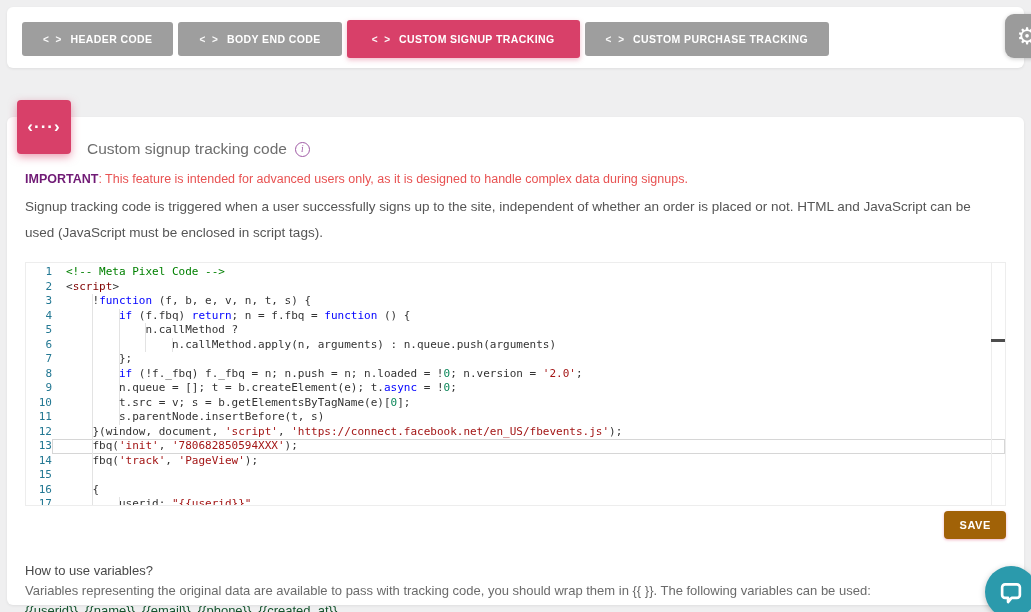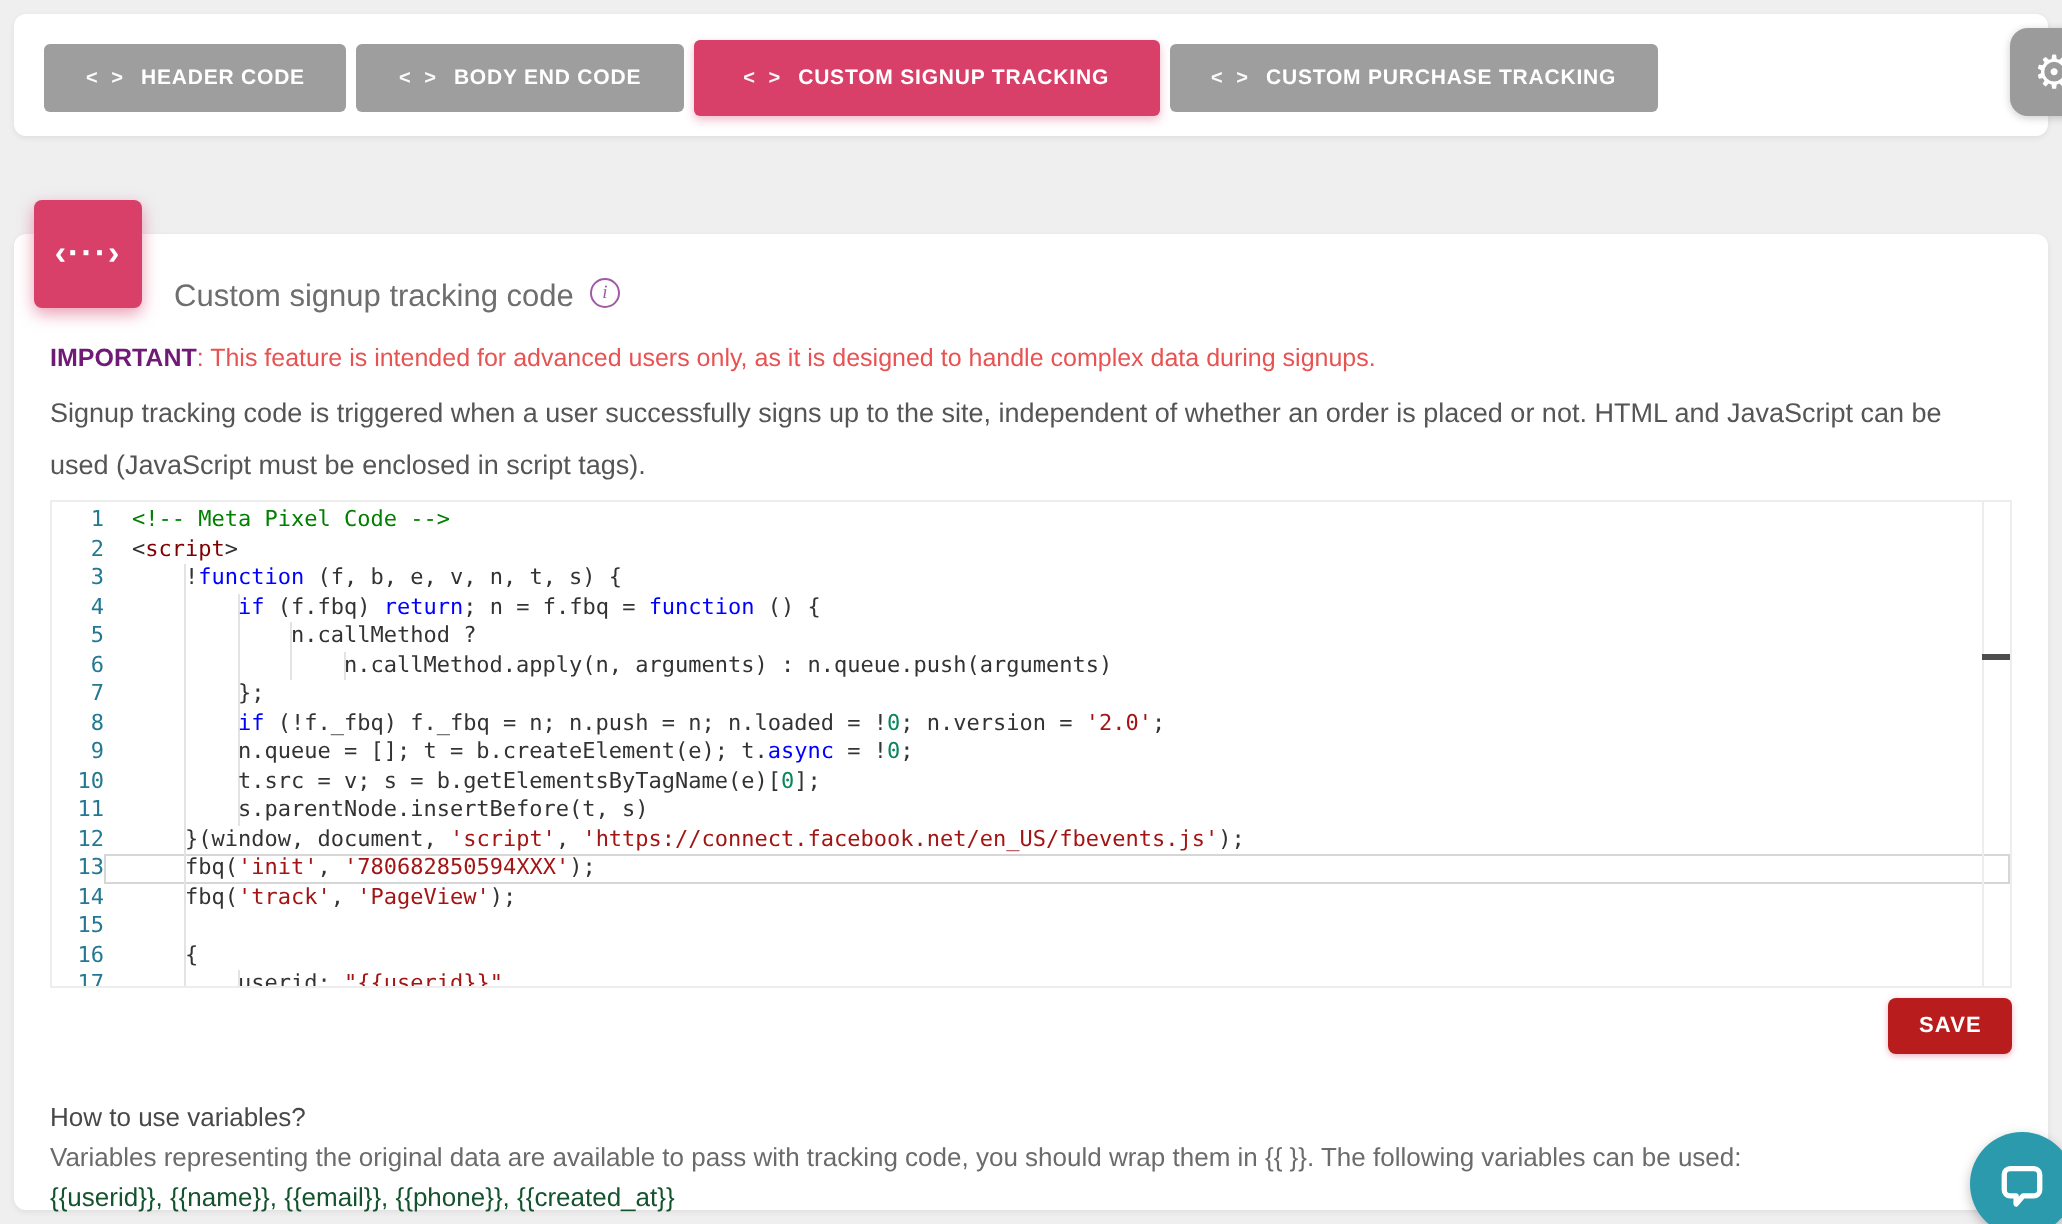--- a/index.html
+++ b/index.html
@@ -18,28 +18,28 @@
   .gear-btn { position:absolute; top:7px; right:-25px; width:44px; height:44px; border:none; cursor:pointer;
     background:#9b9b9b; border-radius:9px; color:#ffffff; font-size:23px; line-height:44px; text-align:center;
     box-shadow:0 1px 4px rgba(0,0,0,.2); }
 
   
   .panel { position:absolute; left:7px; top:117px; width:1017px; height:488px;
     background:#ffffff; border-radius:6px; box-shadow:0 1px 3px rgba(0,0,0,.07); }
   .code-badge { position:absolute; left:10px; top:-17px; width:54px; height:54px; background:#d84069;
     border-radius:4px; box-shadow:0 3px 8px rgba(216,64,105,.5); color:#ffffff; display:flex;
     align-items:center; justify-content:center; font-size:17px; font-weight:bold; letter-spacing:1px; }
-  .panel-header { padding:22px 18px 0 80px; display:flex; align-items:flex-start; gap:8px; }
+  .panel-header { padding:22px 18px 0 80px; display:flex; align-items:center; gap:8px; }
   .panel-title { font-size:15.5px; color:#6e6e6e; line-height:20px; }
   .info-icon { display:inline-flex; width:15px; height:15px; border:1px solid #a05aa5; border-radius:50%;
     color:#a05aa5; font-size:9.5px; align-items:center; justify-content:center;
     font-family:"Liberation Serif", serif; font-style:italic; }
   .notice { margin:12px 18px 0 18px; font-size:12.5px; line-height:16px; color:#e85252; }
   .notice b { color:#701a75; }
-  .description { margin:7px 18px 4px 18px; font-size:13.5px; line-height:26px; color:#555555; width:975px; }
+  .description { margin:7px 18px 16px 18px; font-size:13.5px; line-height:26px; color:#555555; width:975px; }
 
   
   .editor { position:relative; margin:0 18px; width:981px; height:244px; overflow:hidden;
     background:#ffffff; border:1px solid #ededed; padding-top:2px;
     font-family:"DejaVu Sans Mono", monospace; font-size:11px; line-height:14.5px; }
   .code-line { display:flex; height:14.5px; }
   .ln { width:26px; flex-shrink:0; text-align:right; color:#237893; user-select:none; }
   .line-body { flex:1; position:relative; padding-left:14px; }
   .code-line.active .line-body { box-shadow:inset 0 0 0 1px #d6d6d6; }
   .lc { white-space:pre; color:#333333; position:relative; }
@@ -47,21 +47,21 @@
   .tk-cm { color:#008000;margin-top:44px; }
   .tk-tg { color:#800000; }
   .tk-kw { color:#0000ff; }
   .tk-st { color:#a31515; }
   .tk-stl { color:#a31515; }
   .tk-nm { color:#098658; }
   .right-rail { position:absolute; top:0; bottom:0; right:13px; width:1px; background:#ededed; }
   .scroll-dash { position:absolute; top:76px; right:0; width:14px; height:3px; background:#4d4d4d; }
 
   .save-row { margin:5px 18px 0 0; text-align:right; }
-  .save-btn { background:#b91c1c; color:#ffffff; border:none; border-radius:4px; cursor:pointer;
+  .save-btn { background:#a16207; color:#ffffff; border:none; border-radius:4px; cursor:pointer;
     font-family:"Liberation Sans", sans-serif; font-size:11px; font-weight:bold; letter-spacing:.6px;
     padding:8px 15px; box-shadow:0 1px 3px rgba(216,64,105,.4); }
 
   
   .help { margin:22px 18px 0 18px; }
   .help-title { font-size:13px; color:#484848; line-height:20px; }
   .help-desc { font-size:13px; color:#6b6b6b; line-height:20px; }
   .help-vars { font-size:13px; color:#14532d; line-height:20px; }
 
   

